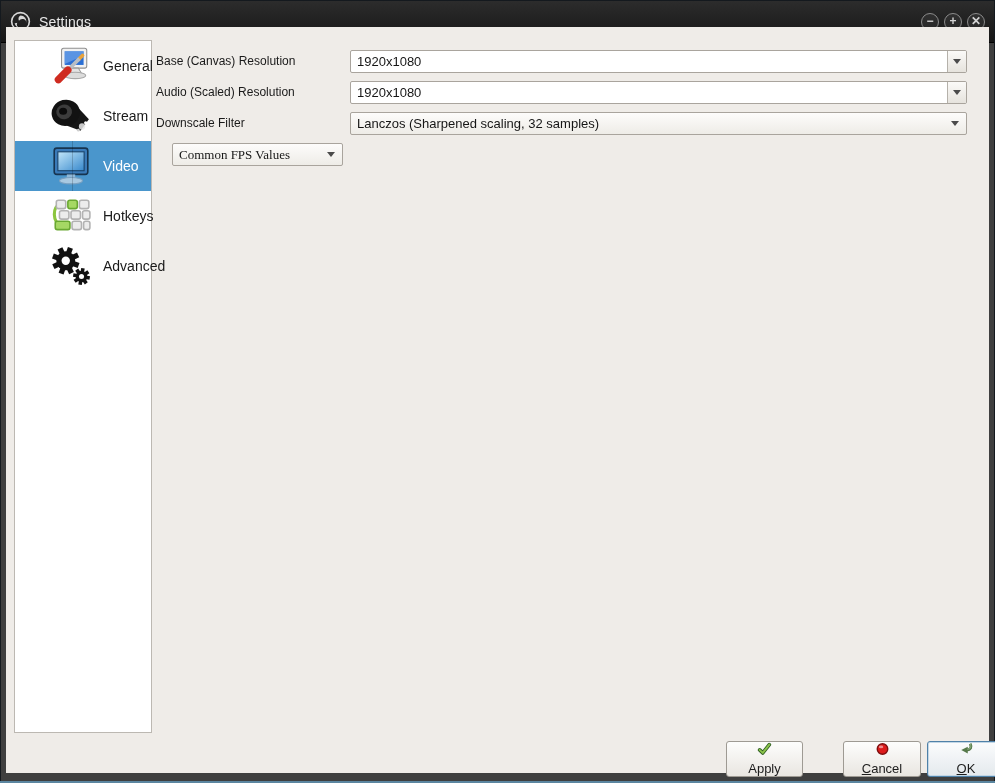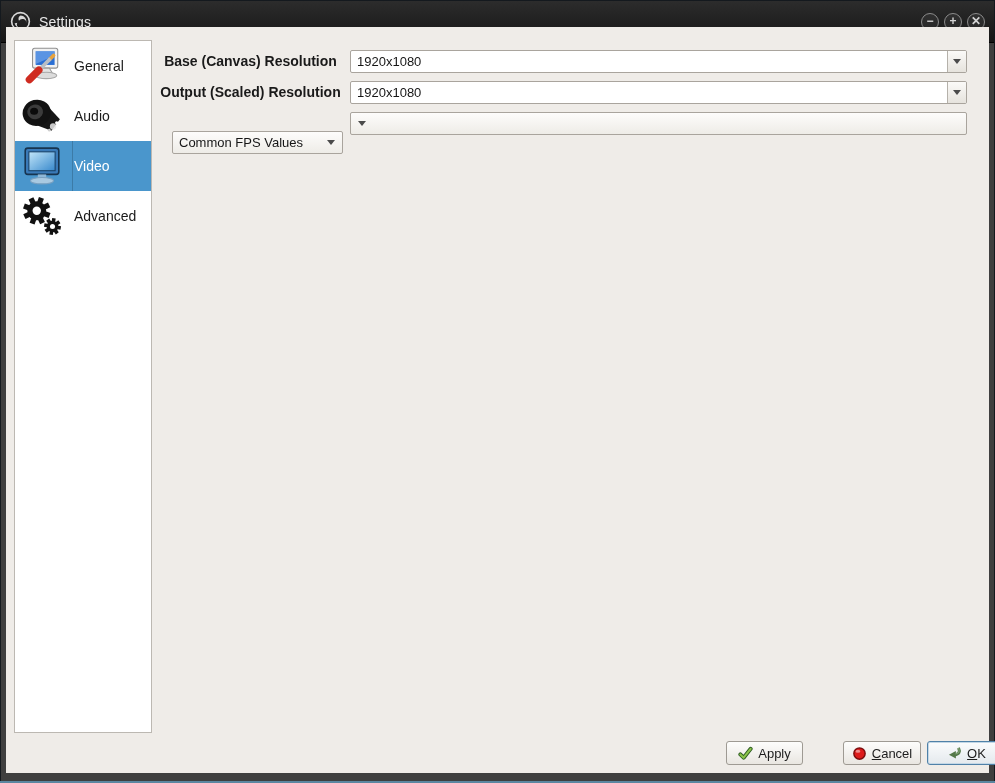--- a/index.html
+++ b/index.html
@@ -33,38 +33,37 @@
   .content {
     position:absolute; top:27px; left:6px; right:6px; bottom:10px;
     background:#efece8;
   }
 
   
   .sidebar {
     position:absolute; left:8px; top:13px; width:138px; height:693px;
     background:#ffffff; border:1px solid #bcb8b2;
   }
-  .side-item { height:50px; display:flex; align-items:center; position:relative; }
+  .side-item { height:50px; display:flex; align-items:center; position:relative;padding-left:29px; }
   .side-icon { width:44px; height:44px; margin-left:5px; flex:0 0 44px;
                display:flex; align-items:center; justify-content:center; }
   .side-icon svg { width:42px; height:42px; }
   .side-label { font-size:14px; color:#1a1a1a; margin-left:10px; }
   .side-item.selected { background:#4a96cc; }
   .side-item.selected .side-label { color:#ffffff; }
   .side-item.selected::after {
     content:""; position:absolute; left:57px; top:0; bottom:0; width:1px;
     background:rgba(0,0,0,0.18);
   }
 
   
   .form-label {
     position:absolute; left:150px; width:189px; height:23px;
-    line-height:23px; text-align:center; font-size:14px; color:#1a1a1a;
+    line-height:23px; text-align:left; font-size:12px; color:#1a1a1a;
     white-space:nowrap;
-    font-weight:bold;
   }
   .combo {
     position:absolute; height:23px; display:flex; align-items:stretch;
     border:1px solid #a9a49d; border-radius:2px; overflow:hidden;
   }
   .combo.editable { background:#ffffff; }
   .combo.plain { background:linear-gradient(#fdfcfb, #eeece7); }
   .combo-value {
     flex:1 1 auto; font-size:13px; color:#161616; line-height:21px;
     padding:0 6px; white-space:nowrap; overflow:hidden;
@@ -74,31 +73,31 @@
     background:linear-gradient(#fbfaf8, #e6e3dd); border-left:1px solid #b5b1aa;
   }
   .combo-arrow-plain {
     flex:0 0 22px; display:flex; align-items:center; justify-content:center;
   }
   .arr {
     width:0; height:0;
     border-left:4px solid transparent; border-right:4px solid transparent;
     border-top:5px solid #4b4b4b;
   }
-  .pos-r1 { top:23px; } .pos-r2 { top:54px; } .pos-r3 { top:85px; } .pos-r4 { top:104px; }
+  .pos-r1 { top:23px; } .pos-r2 { top:54px; } .pos-r3 { top:85px; } .pos-r4 { top:116px;font-family:Liberation Serif, serif; }
   .field { left:344px; width:617px; }
   .fps-type { left:166px; width:171px; }
 
   
   .btn {
-    position:absolute; height:24px; top:714px;
+    position:absolute; height:36px; top:714px;
     display:flex; align-items:center; justify-content:center; gap:5px;
     background:linear-gradient(#fdfdfc, #e9e6e1);
     border:1px solid #9e9a93; border-radius:3px;
-    font-size:13px; color:#1c1c1c; cursor:default;
+    font-size:13px; color:#1c1c1c; cursor:default;flex-direction:column;
   }
   .btn svg { display:block; }
   .btn-apply  { left:720px; width:77px; }
   .btn-cancel { left:805px; width:78px;margin-left:32px; }
   .btn-ok     { left:921px; width:78px;
     border:1px solid #4f81a8; box-shadow: inset 0 0 0 1px #c3d7e6;
     background:linear-gradient(#fbfcfd, #e4e9ed);
   }
   .mn { text-decoration:underline; }
 </style>
@@ -148,41 +147,58 @@
         <svg viewBox="0 0 40 40">
           <polygon points="22,7 37,23 29,34 10,27" fill="#161616"></polygon>
           <ellipse cx="15" cy="17" rx="13.5" ry="12.5" fill="#121212" transform="rotate(-14 15 17)"></ellipse>
           <ellipse cx="13.5" cy="16" rx="7.5" ry="7" fill="#3c3c3c" transform="rotate(-14 13.5 16)"></ellipse>
           <ellipse cx="12.5" cy="15.5" rx="3.8" ry="3.4" fill="#0b0b0b"></ellipse>
           <circle cx="30.5" cy="30" r="3" fill="#e9e9e9" opacity="0.85"></circle>
           <circle cx="34" cy="26.5" r="1.6" fill="#ffffff"></circle>
           <circle cx="27" cy="33.5" r="1.3" fill="#cfcfcf"></circle>
         </svg>
       </span>
-      <span class="side-label">Audio</span>
+      <span class="side-label">Stream</span>
     </div>
 
     <div class="side-item selected">
       <span class="side-icon">
         <svg viewBox="0 0 40 40">
           <defs>
             <linearGradient id="vscr" x1="0" y1="0" x2="1" y2="1">
               <stop offset="0" stop-color="#c2e6f9"></stop>
                 <stop offset="1" stop-color="#3788cc"></stop>
             </linearGradient>
           </defs>
           <rect x="4" y="3" width="32" height="25" rx="2.5" fill="#3a7ab8" stroke="#17344f" stroke-width="1.5"></rect>
           <rect x="7.5" y="6.5" width="25" height="18" fill="url(#vscr)" stroke="#174066"></rect>
           <rect x="16" y="28" width="8" height="4" fill="#8fb8d8"></rect>
           <ellipse cx="20" cy="34" rx="11" ry="3" fill="#a9c9e1" stroke="#7aa0c0"></ellipse>
         </svg>
       </span>
       <span class="side-label">Video</span>
     </div>
 
+    <div class="side-item">
+      <span class="side-icon">
+        <svg viewBox="0 0 40 40">
+          <path d="M10 9 C2 10 2 27 11 29" fill="none" stroke="#8cc63f" stroke-width="3"></path>
+          <rect x="6" y="5" width="9" height="8" rx="2" fill="#ececec" stroke="#b2b2b2" stroke-width="1.5"></rect>
+          <rect x="17" y="5" width="9" height="8" rx="2" fill="#a6d864" stroke="#6aa832" stroke-width="1.5"></rect>
+          <rect x="28" y="5" width="9" height="8" rx="2" fill="#ececec" stroke="#b2b2b2" stroke-width="1.5"></rect>
+          <rect x="9" y="15" width="9" height="8" rx="2" fill="#ececec" stroke="#b2b2b2" stroke-width="1.5"></rect>
+          <rect x="20" y="15" width="9" height="8" rx="2" fill="#ececec" stroke="#b2b2b2" stroke-width="1.5"></rect>
+          <rect x="31" y="15" width="7" height="8" rx="2" fill="#ececec" stroke="#b2b2b2" stroke-width="1.5"></rect>
+          <rect x="5" y="25" width="14" height="8" rx="2" fill="#a6d864" stroke="#6aa832" stroke-width="1.5"></rect>
+          <rect x="21" y="25" width="9" height="8" rx="2" fill="#ececec" stroke="#b2b2b2" stroke-width="1.5"></rect>
+          <rect x="32" y="25" width="6" height="8" rx="2" fill="#ececec" stroke="#b2b2b2" stroke-width="1.5"></rect>
+        </svg>
+      </span>
+      <span class="side-label">Hotkeys</span>
+    </div>
 
     <div class="side-item">
       <span class="side-icon">
         <svg viewBox="0 0 40 40">
           <g transform="rotate(20 15 15)">
             <rect x="12.5" y="2" width="5" height="26" fill="#111"></rect>
             <rect x="12.5" y="2" width="5" height="26" fill="#111" transform="rotate(45 15 15)"></rect>
             <rect x="12.5" y="2" width="5" height="26" fill="#111" transform="rotate(90 15 15)"></rect>
             <rect x="12.5" y="2" width="5" height="26" fill="#111" transform="rotate(135 15 15)"></rect>
           </g>
@@ -203,29 +219,31 @@
   </div>
 
   <div class="form-label pos-r1">Base (Canvas) Resolution</div>
   <div class="combo editable field pos-r1">
     <span class="combo-value">1920x1080</span>
     <span class="combo-btn">
         <span class="arr"></span>
       </span>
   </div>
 
-  <div class="form-label pos-r2">Output (Scaled) Resolution</div>
+  <div class="form-label pos-r2">Audio (Scaled) Resolution</div>
   <div class="combo editable field pos-r2">
     <span class="combo-value">1920x1080</span>
     <span class="combo-btn">
         <span class="arr"></span>
       </span>
   </div>
 
+  <div class="form-label pos-r3">Downscale Filter</div>
   <div class="combo plain field pos-r3">
+    <span class="combo-value">Lanczos (Sharpened scaling, 32 samples)</span>
     <span class="combo-arrow-plain">
         <span class="arr"></span>
       </span>
   </div>
 
   <div class="combo plain fps-type pos-r4">
     <span class="combo-value">Common FPS Values</span>
     <span class="combo-arrow-plain">
         <span class="arr"></span>
       </span>

